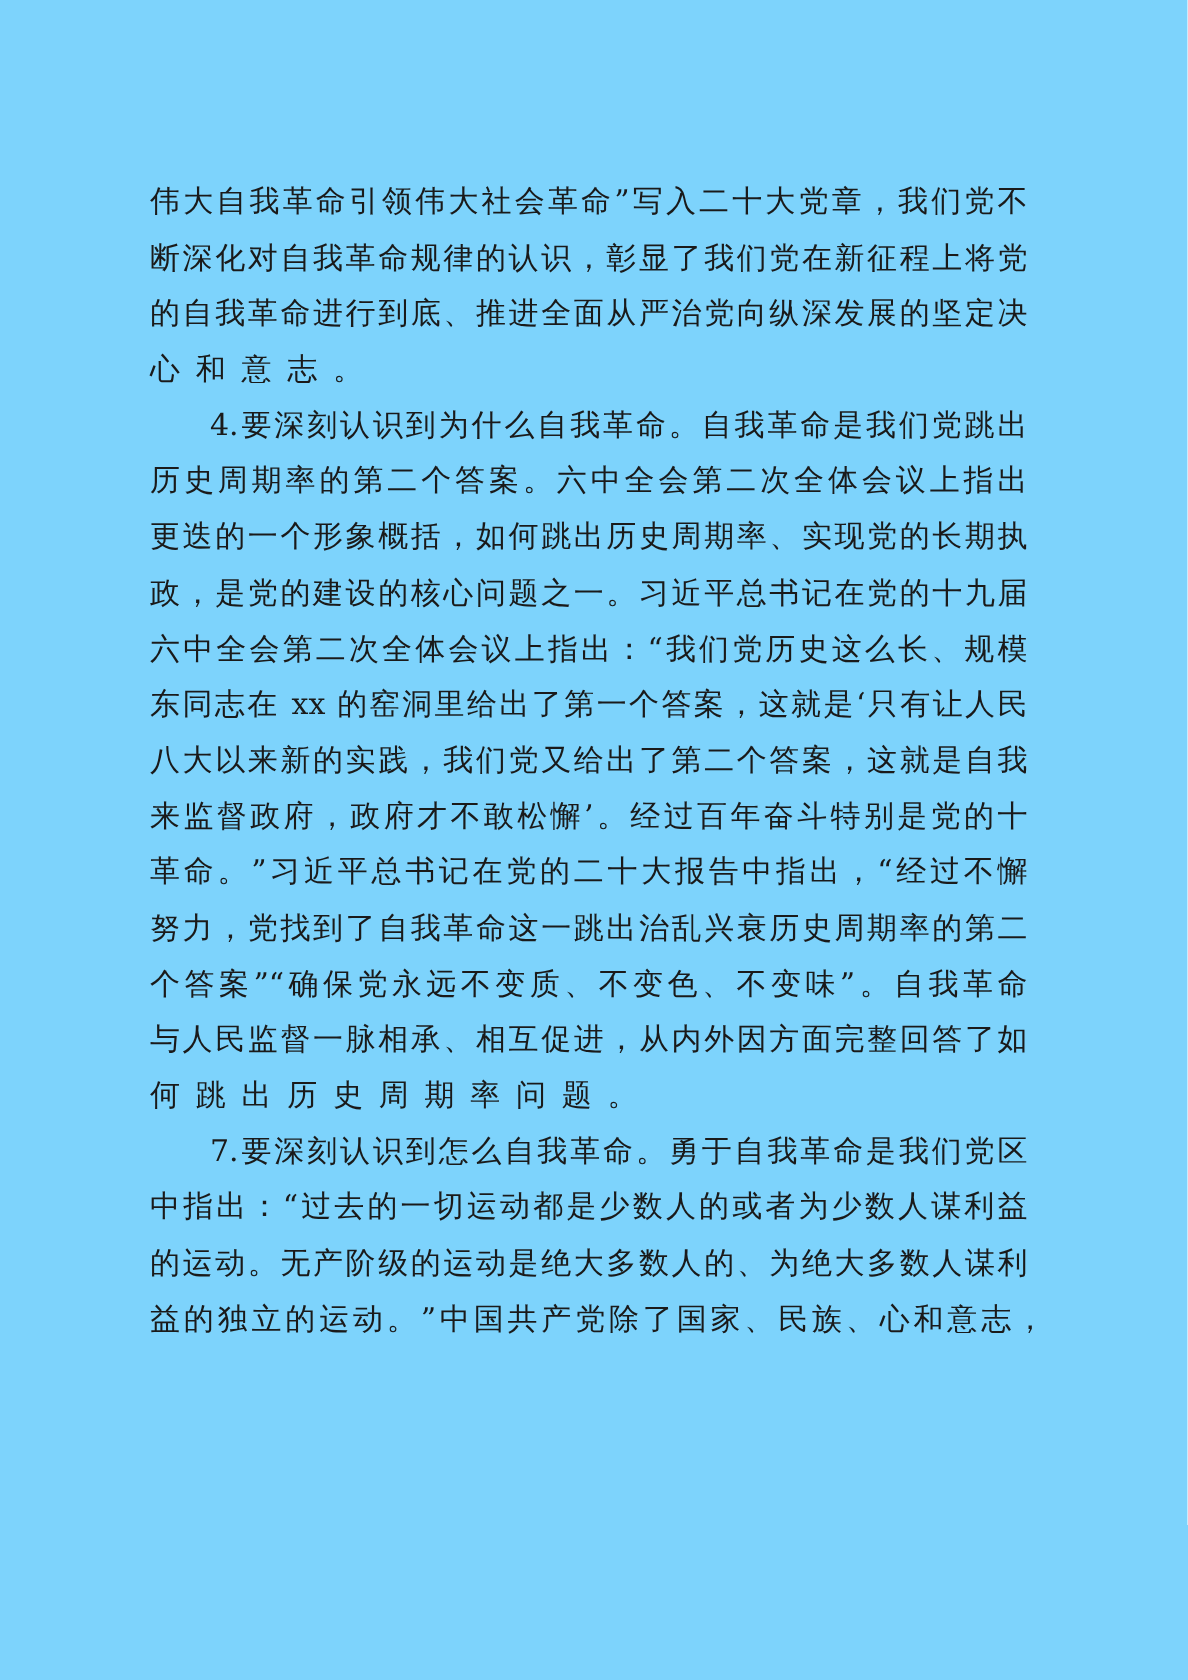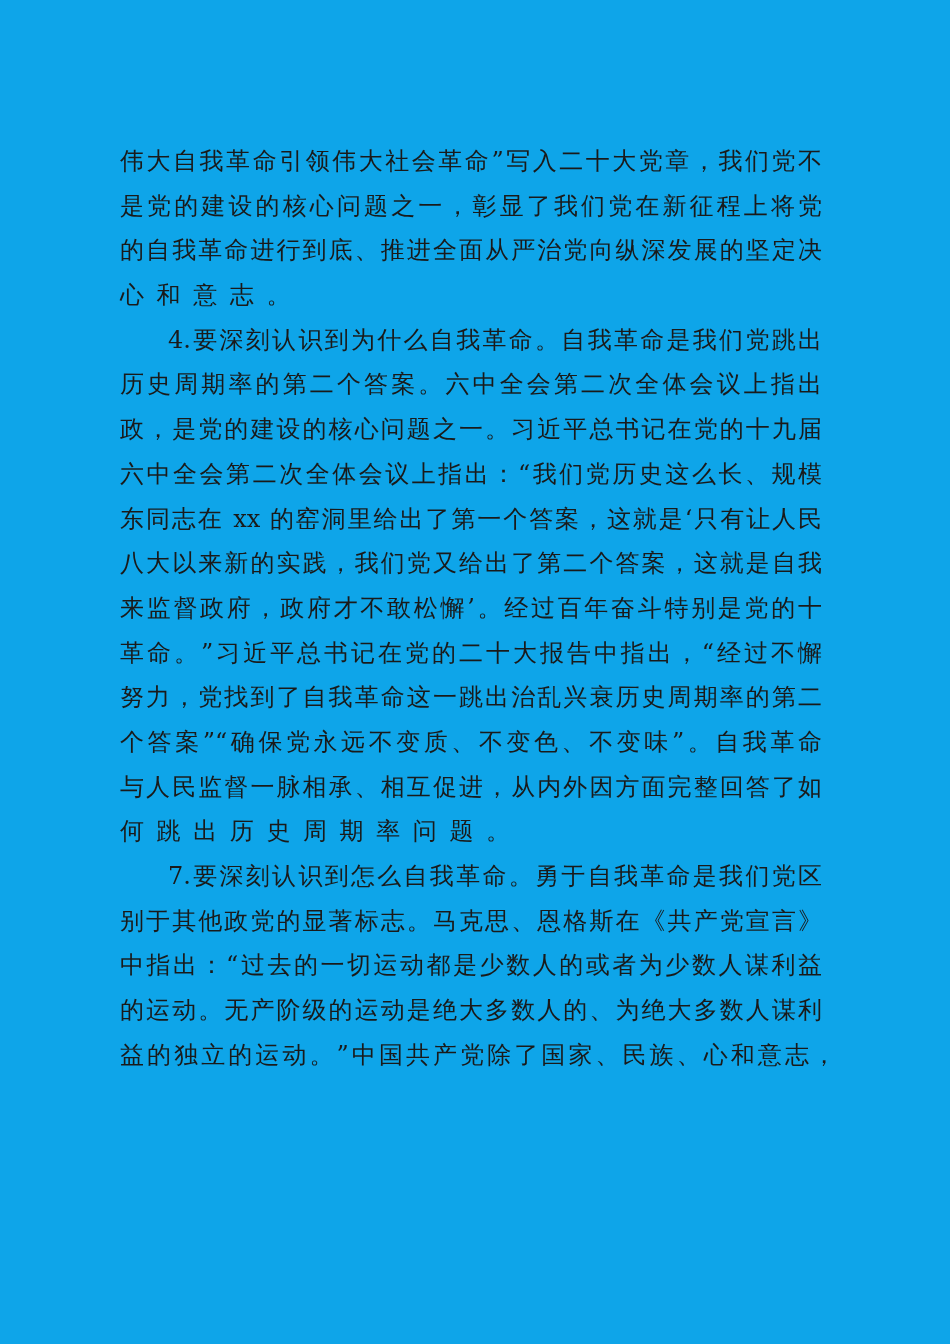--- a/index.html
+++ b/index.html
@@ -12,21 +12,21 @@
       height: 1344px;
       position: relative;
       overflow: hidden;
     }
     .page {
       position: absolute;
       left: 0;
       top: 0;
       width: 950px;
       height: 1344px;
-      background: #0ea5e9;
+      background: #7dd3fc;
     }
     .body-text {
       position: absolute;
       left: 120px;
       top: 139px;
       width: 702px;
       font-family: "DejaVu Serif", "Liberation Serif", serif;
       font-size: 24px;
       color: #1a1a1a;
     }
@@ -51,42 +51,42 @@
     }
   </style>
 </head>
 <body>
 
 <div class="page">
   <div class="body-text">
 
     <div>
       <div class="line">伟大自我革命引领伟大社会革命”写入二十大党章，我们党不</div>
-      <div class="line">是党的建设的核心问题之一，彰显了我们党在新征程上将党</div>
+      <div class="line">断深化对自我革命规律的认识，彰显了我们党在新征程上将党</div>
       <div class="line">的自我革命进行到底、推进全面从严治党向纵深发展的坚定决</div>
       <div class="line last">心和意志。</div>
     </div>
 
     <div>
       <div class="line indent">4.要深刻认识到为什么自我革命。自我革命是我们党跳出</div>
       <div class="line">历史周期率的第二个答案。六中全会第二次全体会议上指出</div>
+      <div class="line">更迭的一个形象概括，如何跳出历史周期率、实现党的长期执</div>
       <div class="line">政，是党的建设的核心问题之一。习近平总书记在党的十九届</div>
       <div class="line">六中全会第二次全体会议上指出：“我们党历史这么长、规模</div>
       <div class="line">东同志在 xx 的窑洞里给出了第一个答案，这就是‘只有让人民</div>
       <div class="line">八大以来新的实践，我们党又给出了第二个答案，这就是自我</div>
       <div class="line">来监督政府，政府才不敢松懈’。经过百年奋斗特别是党的十</div>
       <div class="line">革命。”习近平总书记在党的二十大报告中指出，“经过不懈</div>
       <div class="line">努力，党找到了自我革命这一跳出治乱兴衰历史周期率的第二</div>
       <div class="line">个答案”“确保党永远不变质、不变色、不变味”。自我革命</div>
       <div class="line">与人民监督一脉相承、相互促进，从内外因方面完整回答了如</div>
       <div class="line last">何跳出历史周期率问题。</div>
     </div>
 
     <div>
       <div class="line indent">7.要深刻认识到怎么自我革命。勇于自我革命是我们党区</div>
-      <div class="line">别于其他政党的显著标志。马克思、恩格斯在《共产党宣言》</div>
       <div class="line">中指出：“过去的一切运动都是少数人的或者为少数人谋利益</div>
       <div class="line">的运动。无产阶级的运动是绝大多数人的、为绝大多数人谋利</div>
       <div class="line overhang">益的独立的运动。”中国共产党除了国家、民族、心和意志，</div>
     </div>
 
   </div>
 </div>
 
 </body></html>

